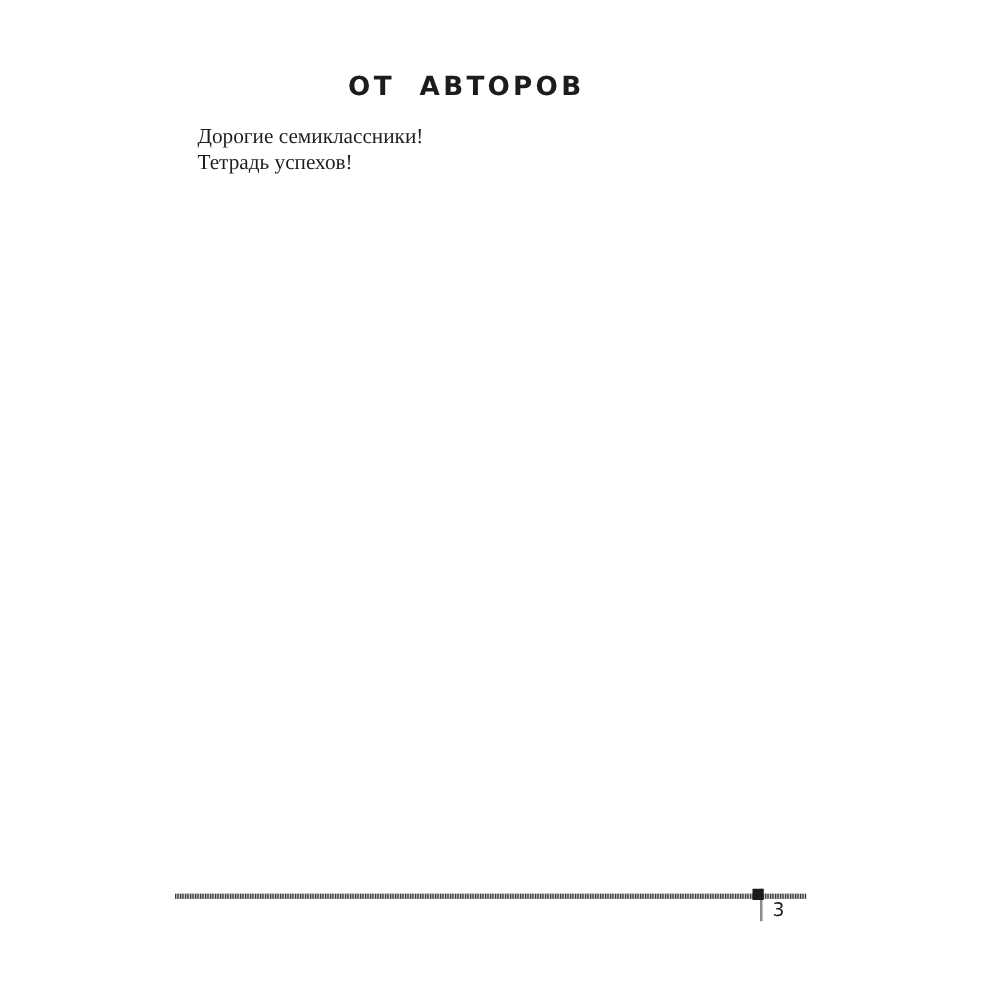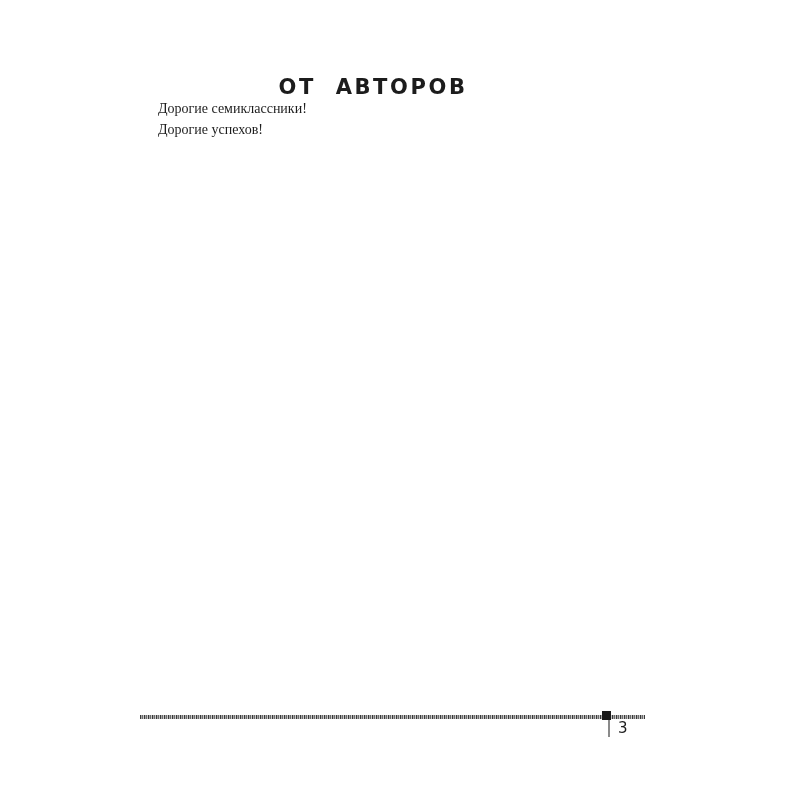--- a/index.html
+++ b/index.html
@@ -15,21 +15,21 @@
     background: #ffffff;
     overflow: hidden;
     font-family: "Liberation Serif", serif;
     color: #1a1a1a;
     -webkit-font-smoothing: antialiased;
   }
 
   
   #page-title {
     position: absolute;
-    top: 60px;
+    top: 42px;
     left: 0;
     width: 746px;
     text-align: center;
     font-family: "DejaVu Sans", sans-serif;
     font-weight: bold;
     font-size: 21px;
     letter-spacing: 2.6px;
     color: #1c1c1c;
     line-height: 26px;
     white-space: pre;
@@ -39,21 +39,21 @@
   #body-text {
     position: absolute;
     left: 143px;
     top: 98px;
     width: 502px;
   }
 
   .para {
     margin: 0;
     font-family: "Liberation Serif", serif;
-    font-size: 14px;
+    font-size: 17px;
     line-height: 21.4px;
     color: #1d1d1d;
     text-align: justify;
     text-justify: inter-word;
     text-indent: 15px;
     hyphens: none;
   }
 
   .para.no-justify {
     text-align: left;
@@ -113,21 +113,21 @@
 </style>
 </head>
 <body>
 
 <div id="page">
 
   <h1 id="page-title">ОТ  АВТОРОВ</h1>
 
   <div id="body-text">
     <p class="para no-justify">Дорогие семиклассники!</p>
-    <p class="para no-justify">Дорогие успехов!</p>
+    <p class="para no-justify">Тетрадь успехов!</p>
   </div>
 
   <div id="footer">
     <div id="footer-rule"></div>
     <div id="footer-marker-stem"></div>
     <div id="footer-marker-square"></div>
     <div id="page-number">3</div>
   </div>
 
 </div>

